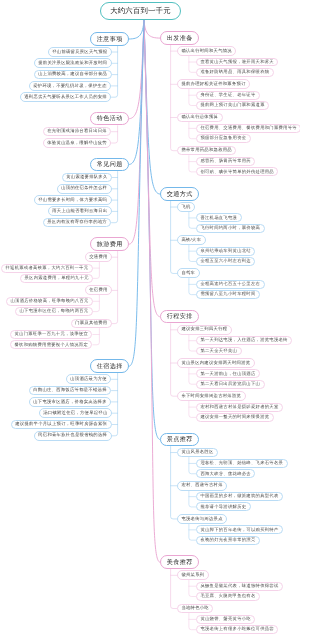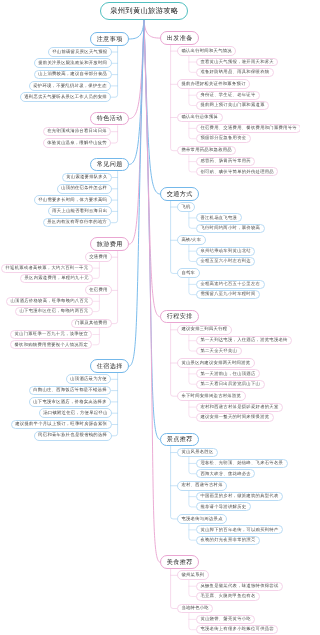--- a/index.html
+++ b/index.html
@@ -95,21 +95,21 @@
       <path d="M117.6,257.20000000000005L111.5,257.20000000000005" fill="none" stroke="#f1c5e2" stroke-width="0.62" stroke-linecap="round" stroke-linejoin="round"></path>
       <path d="M117.6,290.40000000000003L111.5,290.40000000000003" fill="none" stroke="#f1c5e2" stroke-width="0.62" stroke-linecap="round" stroke-linejoin="round"></path>
       <path d="M144,20.4C135.5902,297.12 139.5,366.3 129,366.3" fill="none" stroke="#74b8ea" stroke-width="0.95" stroke-linecap="round" stroke-linejoin="round"></path>
       <path d="M117.6,373.3L117.6,433.4000000000001Q117.6,435.80000000000007 115.19999999999999,435.80000000000007L111.5,435.80000000000007" fill="none" stroke="#a5d1f1" stroke-width="0.62" stroke-linecap="round" stroke-linejoin="round"></path>
       <path d="M117.6,379.3L111.5,379.3" fill="none" stroke="#a5d1f1" stroke-width="0.62" stroke-linecap="round" stroke-linejoin="round"></path>
       <path d="M117.6,390.6L111.5,390.6" fill="none" stroke="#a5d1f1" stroke-width="0.62" stroke-linecap="round" stroke-linejoin="round"></path>
       <path d="M117.6,401.90000000000003L111.5,401.90000000000003" fill="none" stroke="#a5d1f1" stroke-width="0.62" stroke-linecap="round" stroke-linejoin="round"></path>
       <path d="M117.6,413.20000000000005L111.5,413.20000000000005" fill="none" stroke="#a5d1f1" stroke-width="0.62" stroke-linecap="round" stroke-linejoin="round"></path>
       <path d="M117.6,424.50000000000006L111.5,424.50000000000006" fill="none" stroke="#a5d1f1" stroke-width="0.62" stroke-linecap="round" stroke-linejoin="round"></path>
     </svg>
-<div class="node n-0" style="--c: #52c0c0; --cl: #a9e0e0; left: 100px; top: 1.5px;">泉州到黄山旅游攻略</div>
+<div class="node n-0" style="--c: #52c0c0; --cl: #a9e0e0; left: 100px; top: 1.5px;">大约六百到一千元</div>
     <div class="node n-1" style="--c: #eaa6d2; --cl: #f5d3e9; top: 31.1px; left: 160px;">出发准备</div>
     <div class="node n-2" style="--c: #eaa6d2; --cl: #f5d3e9; top: 46.1px; left: 176.7px;">确认出行时间和天气情况</div>
     <div class="node n-3" style="--c: #eaa6d2; --cl: #f5d3e9; top: 57.5px; left: 195.7px;">查看黄山天气预报，避开雨天和雾天</div>
     <div class="node n-3" style="--c: #eaa6d2; --cl: #f5d3e9; top: 67.8px; left: 195.7px;">准备好防晒用品、雨具和保暖衣物</div>
     <div class="node n-2" style="--c: #eaa6d2; --cl: #f5d3e9; top: 79.3px; left: 176.7px;">提前办理好相关证件和票务预订</div>
     <div class="node n-3" style="--c: #eaa6d2; --cl: #f5d3e9; top: 90.7px; left: 195.7px;">身份证、学生证、老年证等</div>
     <div class="node n-3" style="--c: #eaa6d2; --cl: #f5d3e9; top: 101px; left: 195.7px;">提前网上预订黄山门票和索道票</div>
     <div class="node n-2" style="--c: #eaa6d2; --cl: #f5d3e9; top: 112.5px; left: 176.7px;">确认出行总体预算</div>
     <div class="node n-3" style="--c: #eaa6d2; --cl: #f5d3e9; top: 123.9px; left: 195.7px;">住宿费用、交通费用、餐饮费用和门票费用等等</div>
     <div class="node n-3" style="--c: #eaa6d2; --cl: #f5d3e9; top: 134.2px; left: 195.7px;">预留部分应急备用资金</div>

